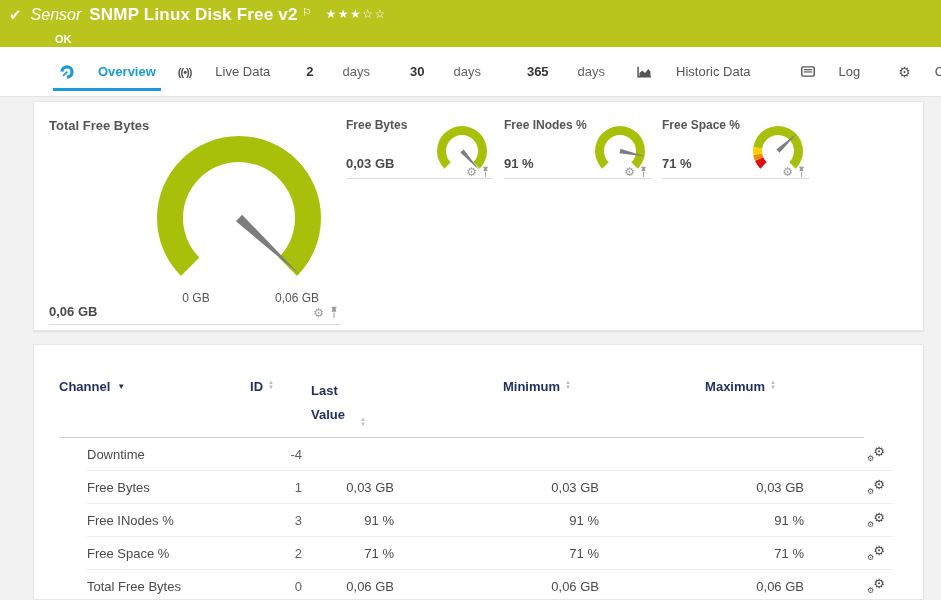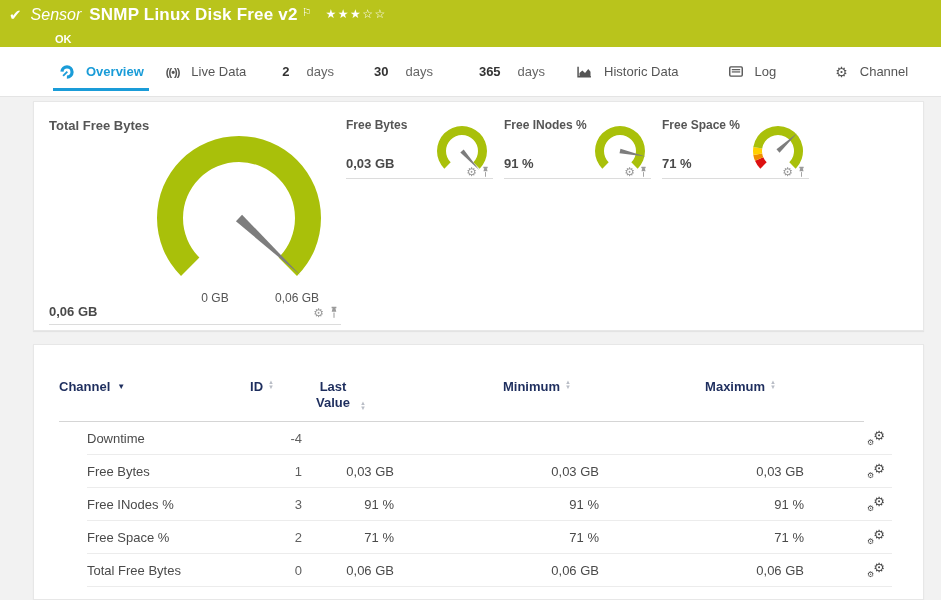--- a/index.html
+++ b/index.html
@@ -13,46 +13,46 @@
   .topbar-line1 { display: flex; align-items: center; padding: 5px 0 0 9px; }
   .check-icon { font-size: 15px; font-weight: bold; margin-right: 9px; }
   .sensor-kind { font-style: italic; font-size: 16px; margin-right: 8px; }
   .sensor-title { font-weight: bold; font-size: 17px; letter-spacing: .2px; }
   .flag-icon { font-size: 11px; margin-left: 4px; align-self: flex-start; margin-top: 1px; }
   .stars { margin-left: 14px; font-size: 12px; letter-spacing: 1.5px; align-self: flex-start; margin-top: 2px; }
   .status-ok { position: absolute; left: 55px; top: 33px; font-size: 11px; font-weight: bold; }
   
   .tabs { height: 50px; background: #fff; border-bottom: 1px solid #e4e4e4;
           display: flex; align-items: stretch; padding-left: 60px; }
-  .tab { position: relative; display: flex; align-items: center; gap: 12px;
+  .tab { position: relative; display: flex; align-items: center; gap: 24px;
          font-size: 13px; color: #555; cursor: pointer; white-space: nowrap; }
   .tab:nth-child(1){ margin-right: 22px; }
   .tab:nth-child(2){ margin-right: 36px; }
   .tab:nth-child(3){ margin-right: 40px; }
   .tab:nth-child(4){ margin-right: 46px; }
   .tab:nth-child(5){ margin-right: 32px; }
   .tab:nth-child(6){ margin-right: 50px; }
-  .tab:nth-child(7){ margin-right: 59px; align-items: center; }
+  .tab:nth-child(7){ margin-right: 38px; align-items: center; }
   .tab.active { color: #1a9cd8; font-weight: bold; }
   .tab.active::after { content: ""; position: absolute; left: -7px; right: -5px;
          bottom: 5px; height: 3px; background: #1a9cd8; }
   .tab .t-num { font-weight: bold; color: #333; margin-right: 5px; }
   .tab .t-unit { color: #666; font-weight: normal; }
   .tab .ticon { display: inline-flex; align-items: center; color: #555; }
   .live-glyph { font-size: 11px; font-weight: bold; letter-spacing: -1px; color: #444; }
   .gear-glyph { font-size: 14px; color: #555; }
   
   .main { margin: 4px 17px 0 33px; }
   .card { background: #fff; border: 1px solid #e7e7e7; box-shadow: 0 1px 1px rgba(0,0,0,.06); }
   .card-gauges { height: 230px; display: flex; padding-left: 15px; position: relative; }
   
   .gauge-large { position: relative; width: 292px; }
   .g-title { position: absolute; top: 16px; left: 0; font-size: 13px; font-weight: bold; color: #555; }
   .g-svg-big { position: absolute; left: 104px; top: 26px; }
-  .g-min { position: absolute; top: 189px; left: 139px; width: 54px; text-align: center; font-size: 12px; color: #555; }
+  .g-min { position: absolute; top: 189px; left: 120px; width: 54px; text-align: center; font-size: 12px; color: #555; }
   .g-max { position: absolute; top: 189px; left: 217px; width: 62px; text-align: center; font-size: 12px; color: #555; }
   .g-value { position: absolute; top: 202px; left: 0; font-size: 13px; font-weight: bold; color: #4a4a4a; }
   .g-icons { position: absolute; top: 204px; right: 2px; display: flex; align-items: center; gap: 5px; }
   .g-underline { position: absolute; top: 222px; left: 0; right: 0; height: 1px; background: #dcdcdc; }
   
   .gauge-small { position: relative; width: 147px; margin-left: 5px; }
   .gauge-small + .gauge-small { margin-left: 11px; }
   .s-title { position: absolute; top: 16px; left: 0; font-size: 12px; font-weight: bold; color: #555; }
   .s-svg { position: absolute; top: 22px; right: 1px; }
   .s-value { position: absolute; top: 54px; left: 0; font-size: 13px; font-weight: bold; color: #4a4a4a; }
@@ -63,21 +63,21 @@
   .card-table { margin-top: 13px; height: 256px; padding-left: 25px; overflow: hidden; }
   .thead, .trow { display: grid; grid-template-columns: 160px 55px 92px 205px 205px 88px; width: 805px; }
   .thead { padding-top: 34px; padding-bottom: 10px; border-bottom: 1px solid #d5d5d5;
            color: #1e2e5e; font-size: 13px; font-weight: bold; align-items: start; }
   .th { display: flex; align-items: flex-start; }
   .th.right { justify-content: flex-end; }
   .caret { font-size: 8px; margin-left: 7px; margin-top: 3px; color: #1e2e5e; }
   .sort { display: inline-flex; flex-direction: column; margin-left: 5px; margin-top: 1px; }
   .sort i { font-style: normal; font-size: 6px; line-height: 5px; color: #b9bdc6; }
   .th-lastvalue { align-items: flex-end; }
-  .wraplv { display: inline-block; width: 44px; text-align: center; line-height: 16px; }
+  .wraplv { display: inline-block; width: 44px; text-align: left; line-height: 24px; }
   .trow { height: 33px; align-items: center; border-bottom: 1px solid #ececec; font-size: 13px; color: #4a4a4a; margin-left: 28px; }
   .td.num { text-align: right; }
   .td.id { color: #5f5f5f; }
   .gearcell { display: flex; justify-content: flex-end; padding-right: 6px; }
   .gears { position: relative; width: 20px; height: 17px; display: inline-block; color: #4a4a4a; cursor: pointer; }
   .gears .g-big { position: absolute; right: 1px; top: -1px; font-size: 13px; line-height: 13px; }
   .gears .g-small { position: absolute; left: 1px; bottom: 0; font-size: 8px; line-height: 8px; }
 </style>
 </head>
 <body>

